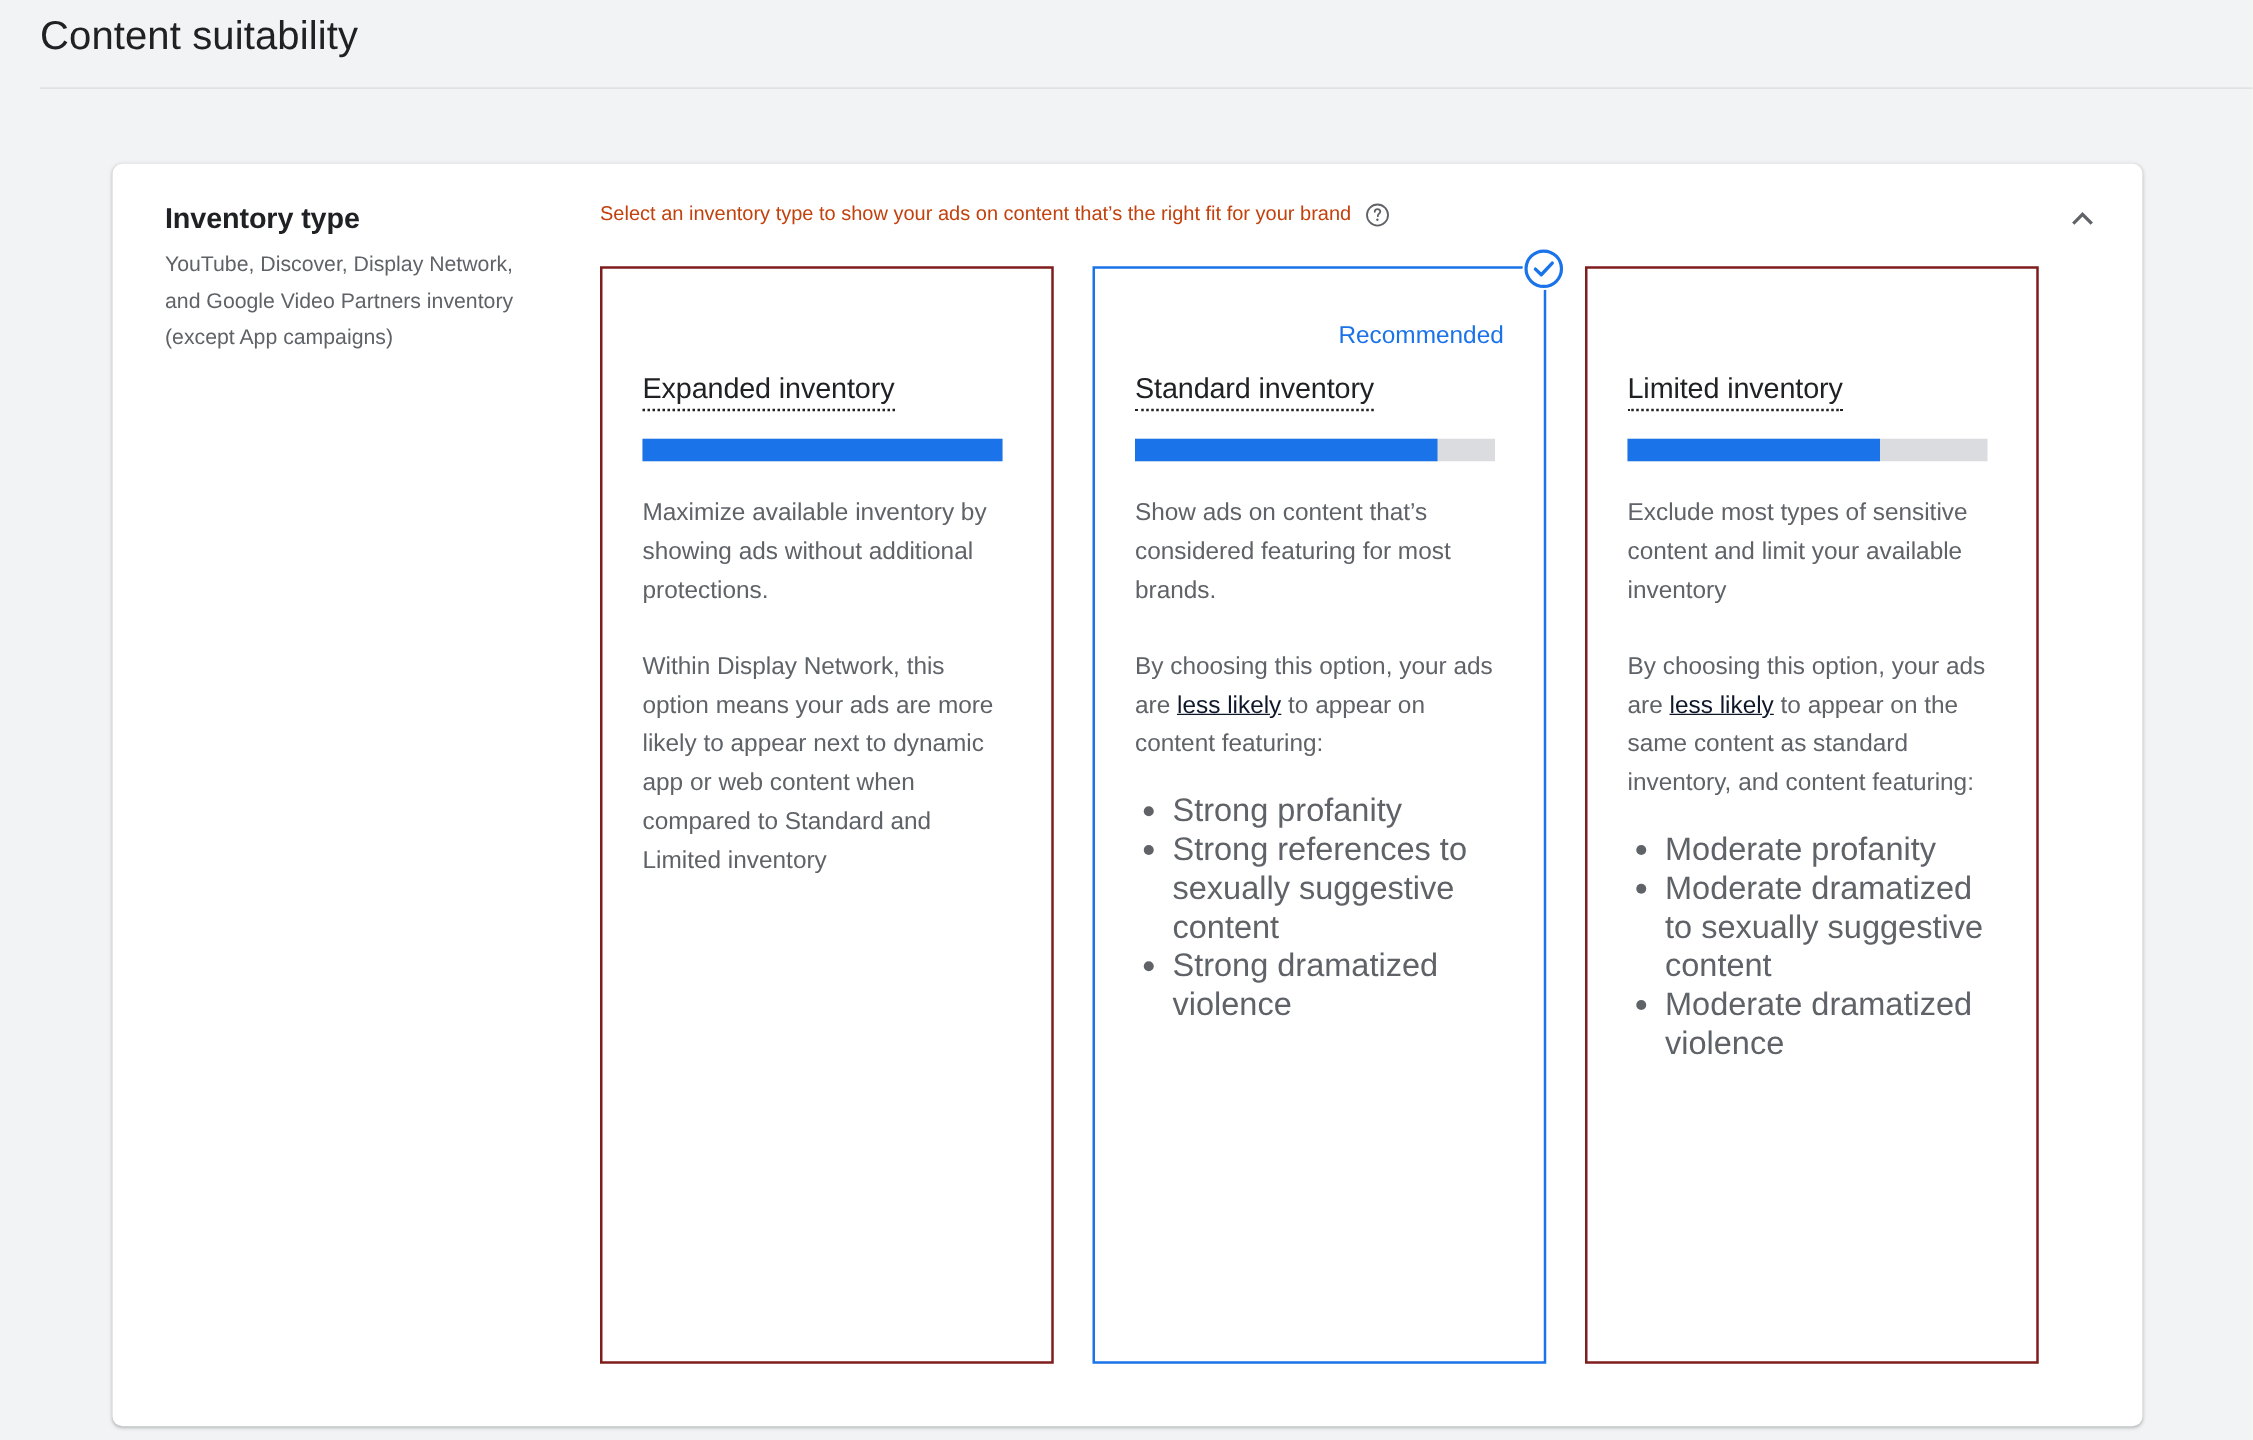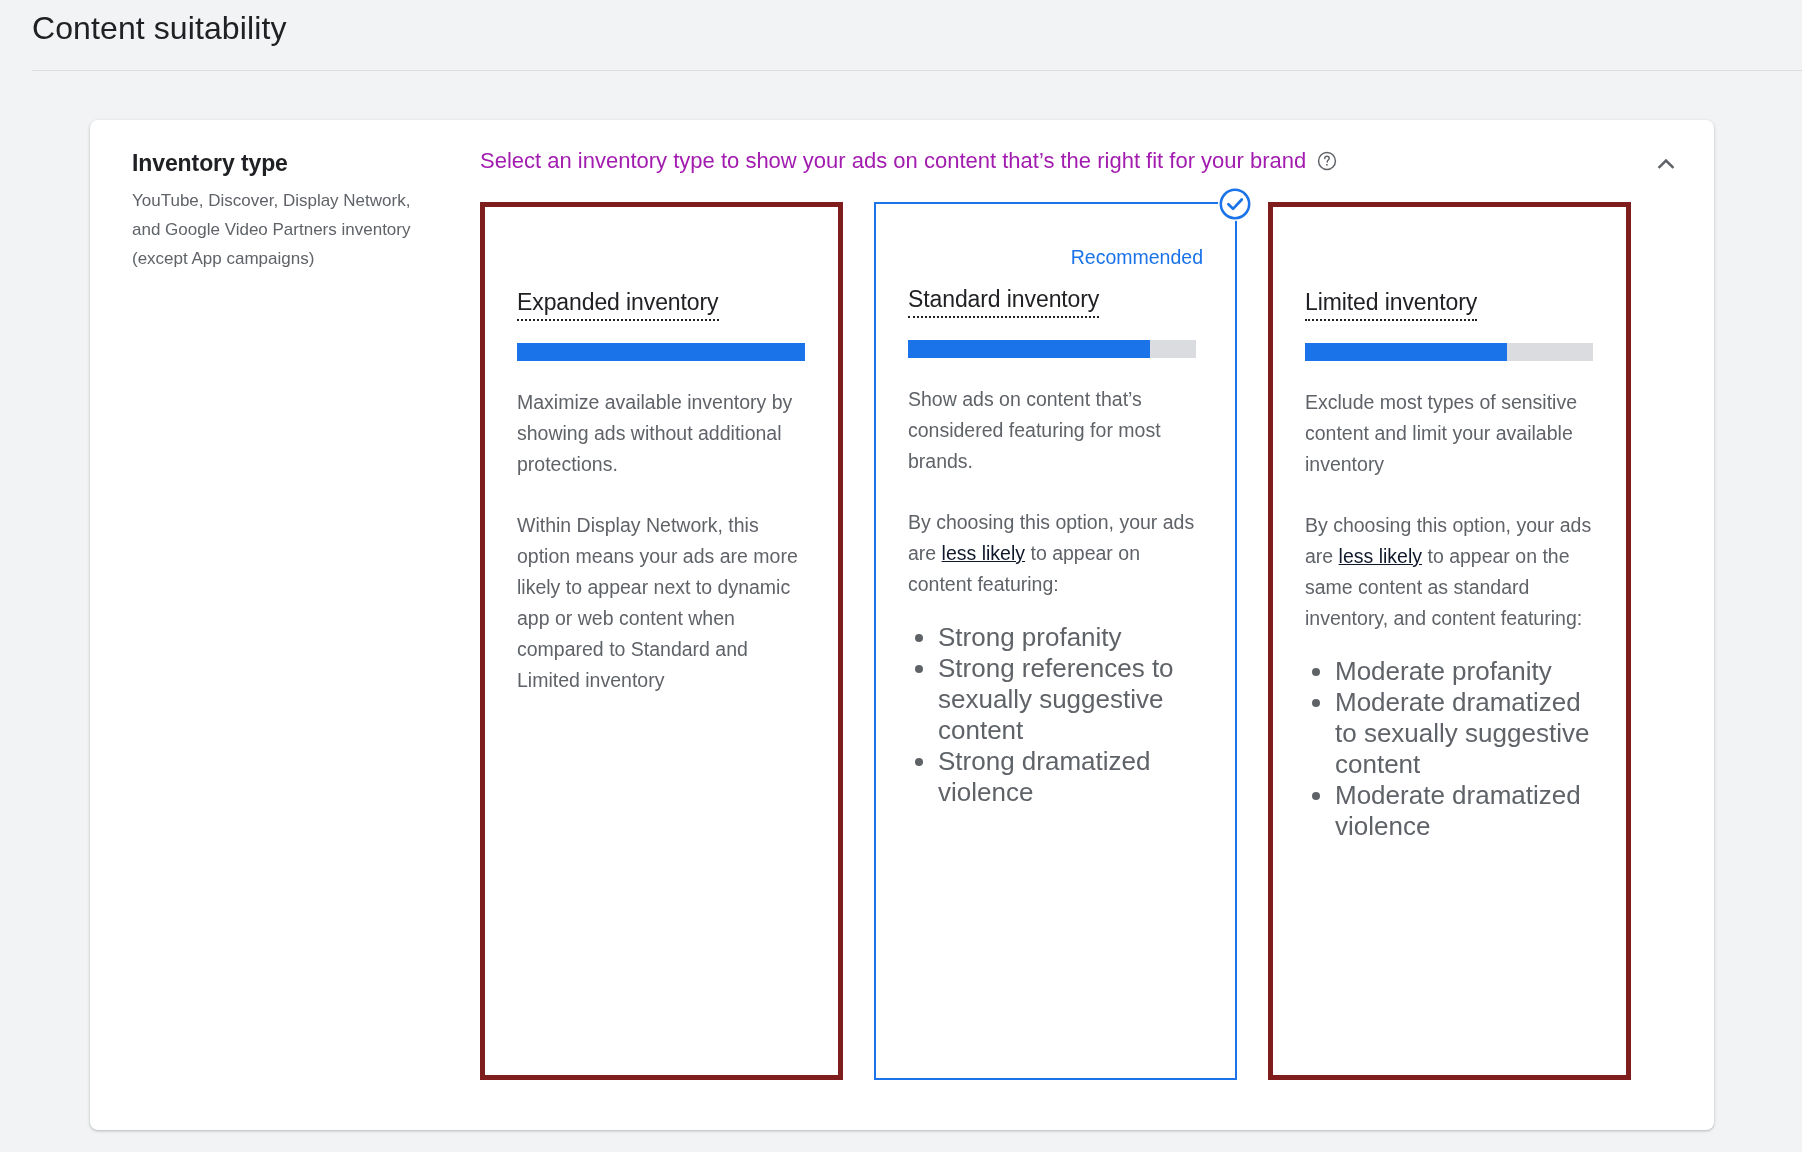--- a/index.html
+++ b/index.html
@@ -29,21 +29,21 @@
   .header-rule {
     position: absolute;
     left: 32px; right: 0; top: 70px;
     height: 1px;
     background: #dadce0;
   }
 
   
   .panel {
     position: absolute;
-    left: 90px; top: 120px;
+    left: 90px; top: 131px;
     width: 1624px; height: 1010px;
     background: #ffffff;
     border-radius: 8px;
     box-shadow: 0 1px 2px rgba(60,64,67,0.20), 0 1px 3px 1px rgba(60,64,67,0.10);
   }
 
   
   .left-col {
     position: absolute;
     left: 42px; top: 28px;
@@ -67,22 +67,22 @@
 
   
   .instruction-row {
     position: absolute;
     left: 390px; top: 28px;
     right: 36px;
     display: flex;
     align-items: center;
   }
   .instruction-text {
-    font-size: 22px;
-    color: #a21caf;
+    font-size: 16px;
+    color: #c2410c;
     line-height: 26px;
     white-space: nowrap;
   }
   .help-icon {
     display: inline-flex;
     align-items: center;
     justify-content: center;
     margin-left: 10px;
     width: 22px; height: 22px;
     flex: 0 0 auto;
@@ -103,21 +103,21 @@
     right: 36px;
     height: 880px;
   }
   .card {
     position: absolute;
     top: 0;
     width: 363px;
     height: 878px;
     box-sizing: border-box;
     background: #fff;
-    border: 5px solid #7f1d1d;
+    border: 2px solid #7f1d1d;
     padding: 0 32px;
     cursor: pointer;
   }
   .card.card-1 { left: 0px; }
   .card.card-2 { left: 394px; border: 2px solid #1a73e8; }
   .card.card-3 { left: 788px; }
 
   .check-badge {
     position: absolute;
     right: -17px; top: -17px;

